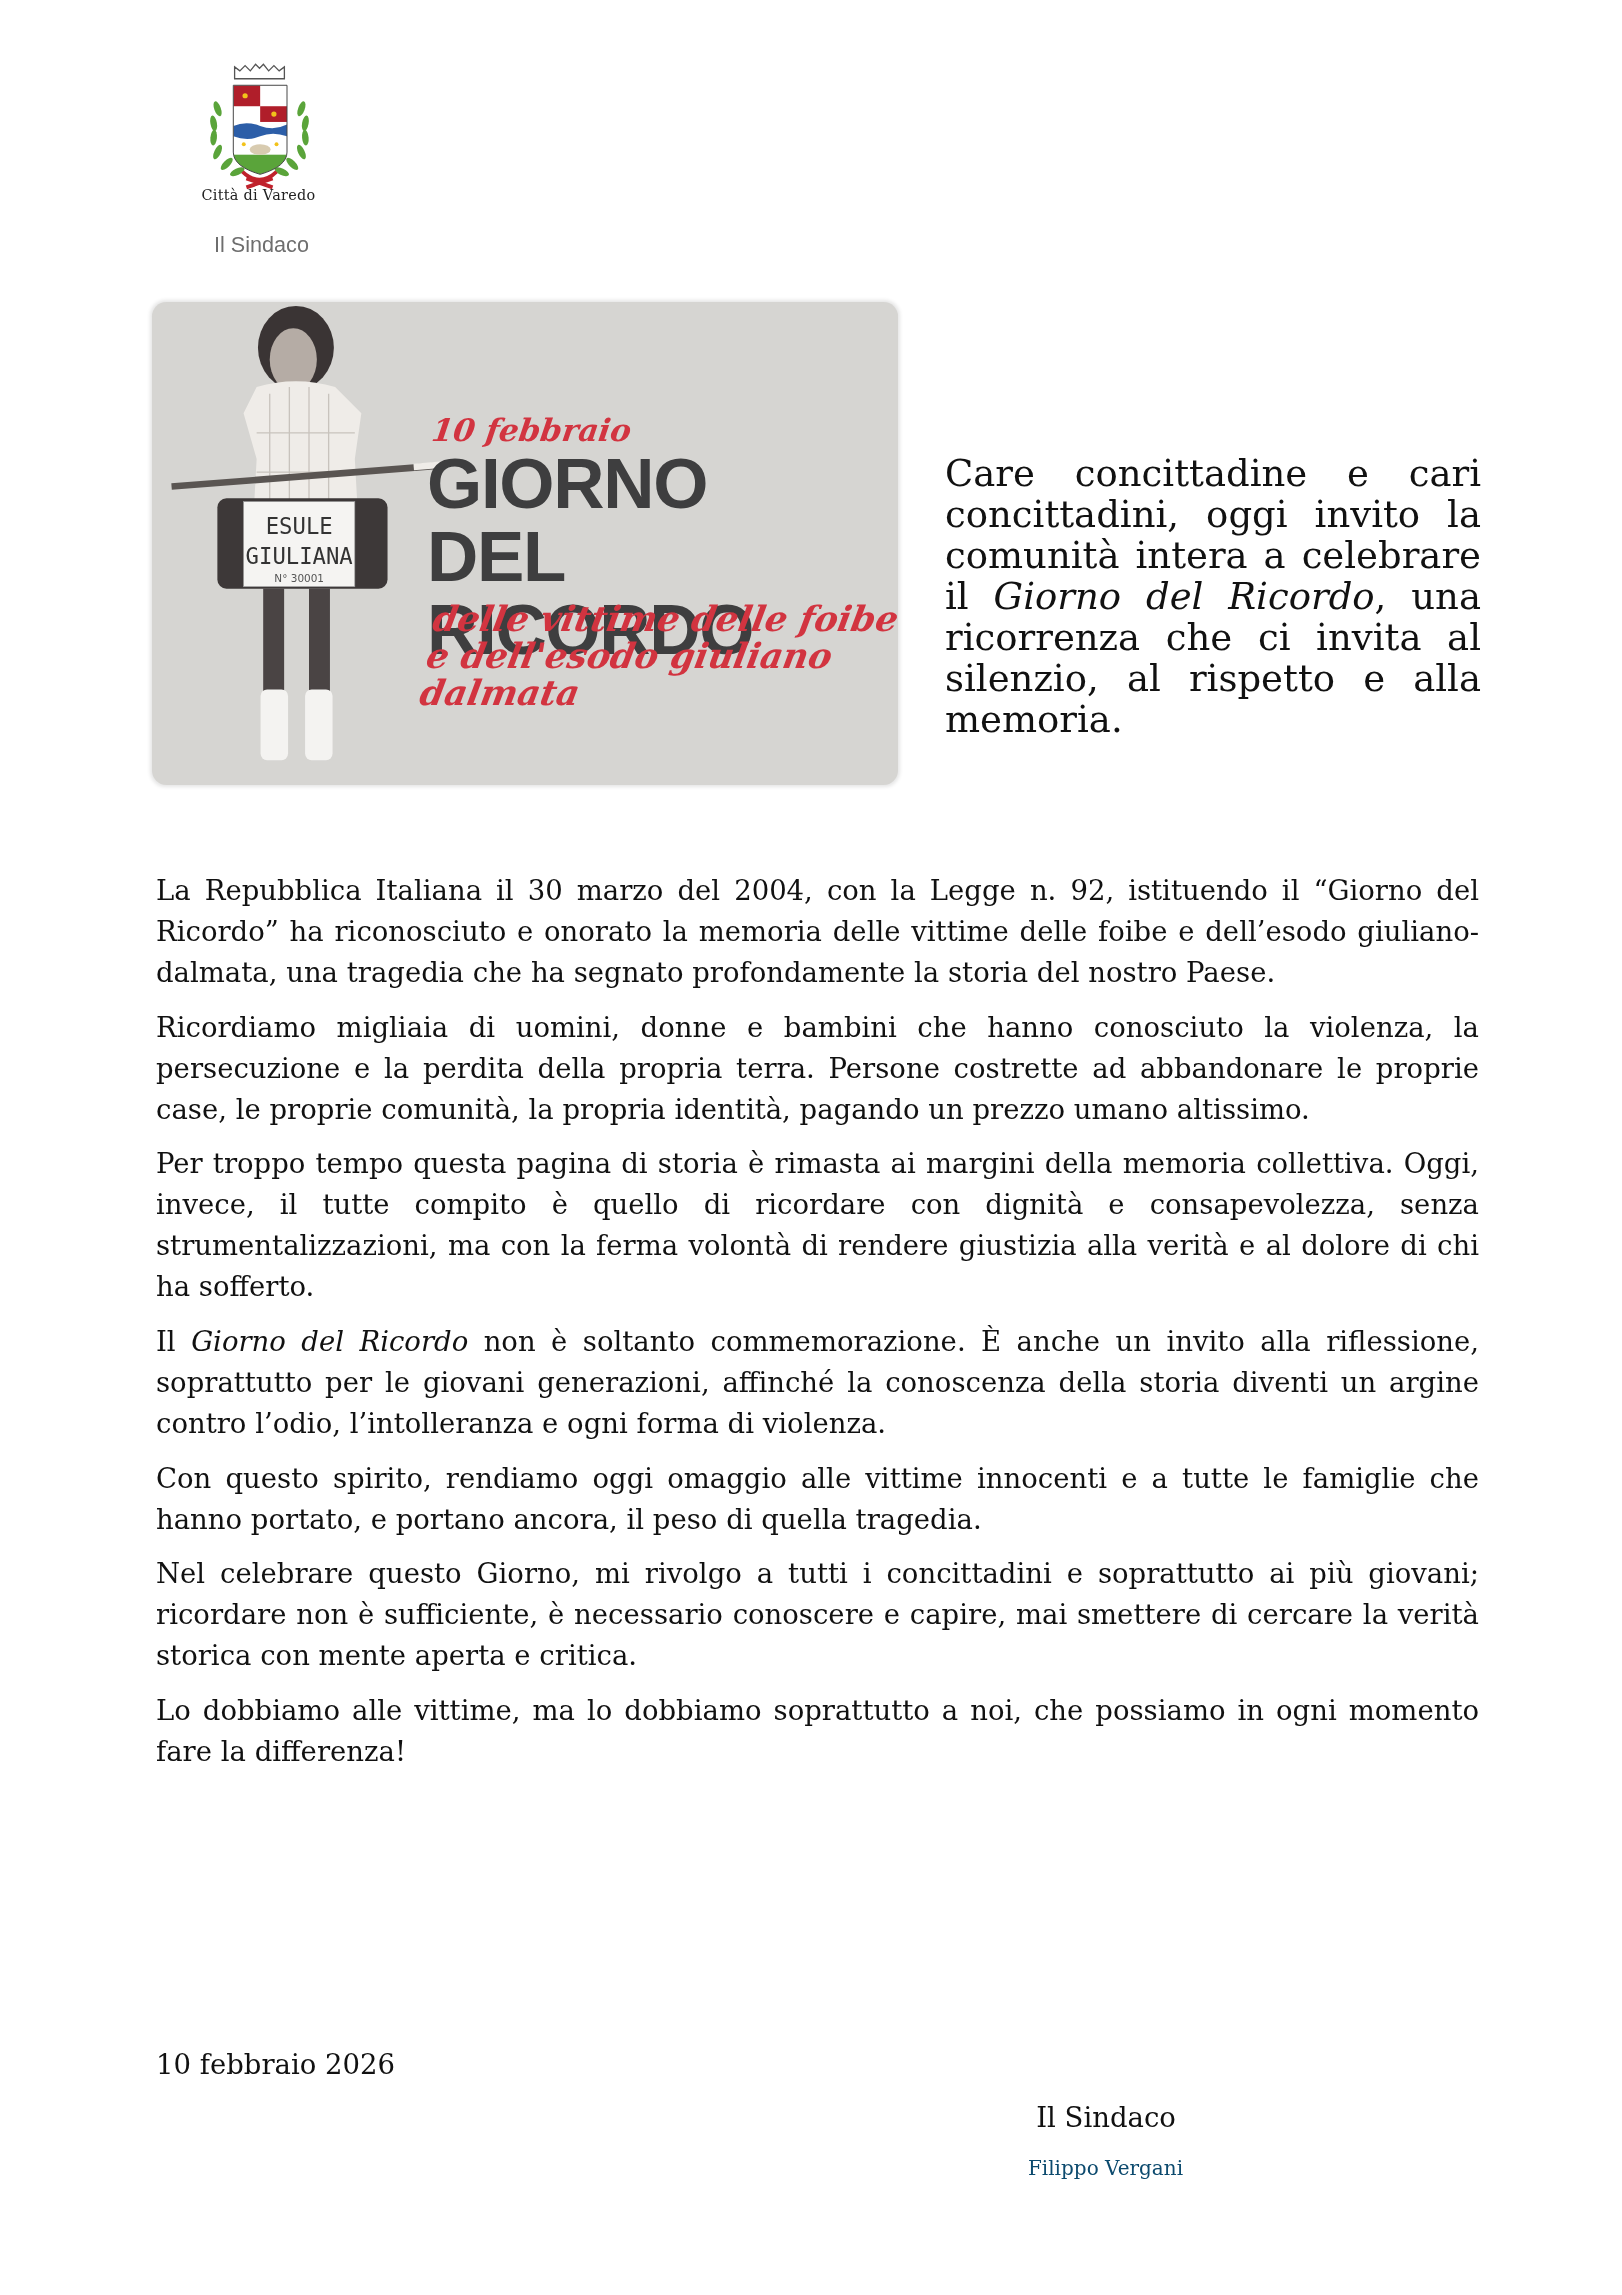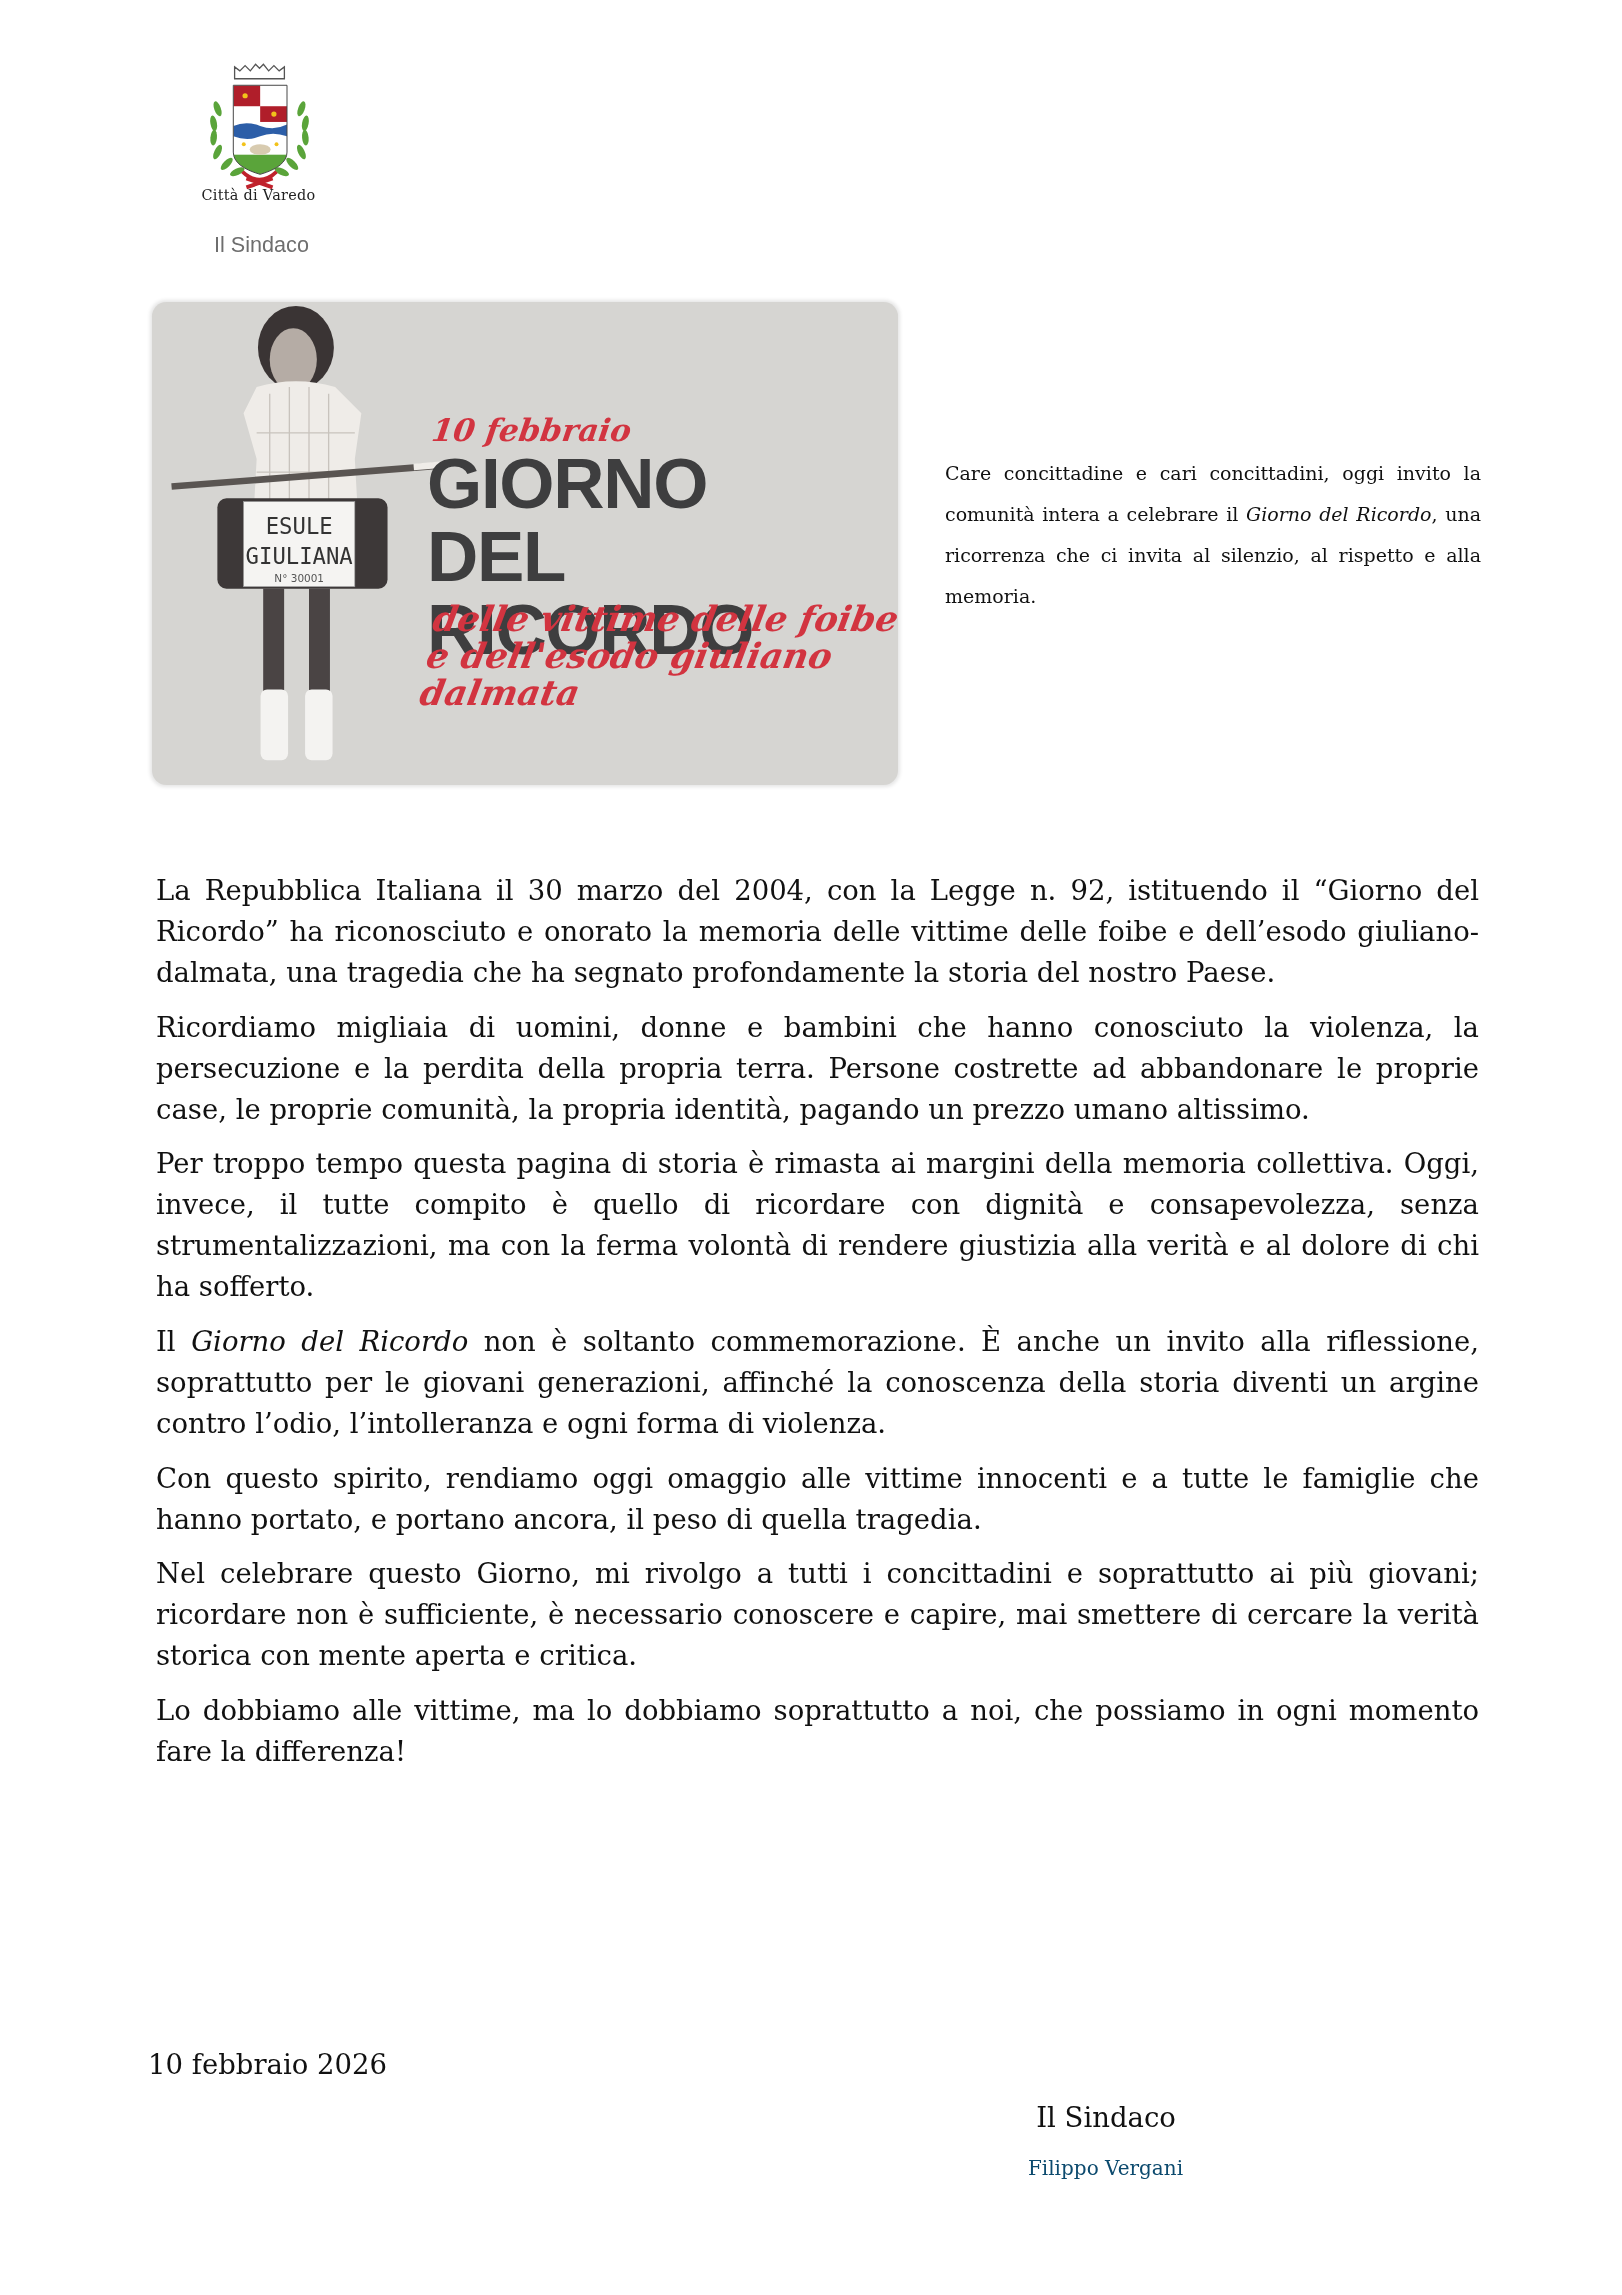--- a/index.html
+++ b/index.html
@@ -37,35 +37,35 @@
   }
   .banner-subtitle {
     position: absolute; left: 275px; top: 298px;
     font-family: "DejaVu Serif", serif; font-style: italic; font-weight: bold;
     font-size: 35px; line-height: 37px; color: #d23440; transform: skewX(-10deg);
   }
 
   
   .intro {
     position: absolute; left: 945px; top: 453px; width: 536px;
-    font-family: "DejaVu Serif", serif; font-size: 19px; line-height: 41px;
+    font-family: "DejaVu Serif", serif; font-size: 37px; line-height: 41px;
     color: #111; text-align: justify;
   }
 
   
   .body-text {
     position: absolute; left: 156px; top: 870px; width: 1323px;
     font-family: "DejaVu Serif", serif; font-size: 27.5px; line-height: 41px;
     color: #111; text-align: justify;
   }
   .body-text p { margin: 0 0 13.7px 0; }
   em { font-style: italic; }
 
   .date {
-    position: absolute; left: 148px; top: 2048px;
+    position: absolute; left: 156px; top: 2048px;
     font-family: "DejaVu Serif", serif; font-size: 27.5px; color: #111;
   }
   .sign-role {
     position: absolute; left: 1021px; top: 2101px; width: 170px; text-align: center;
     font-family: "DejaVu Serif", serif; font-size: 27.5px; color: #111;
   }
   .sign-name {
     position: absolute; left: 981px; top: 2156px; width: 249px; text-align: center;
     font-family: "DejaVu Serif", serif; font-size: 20px; color: #0c4a6e;
   }

